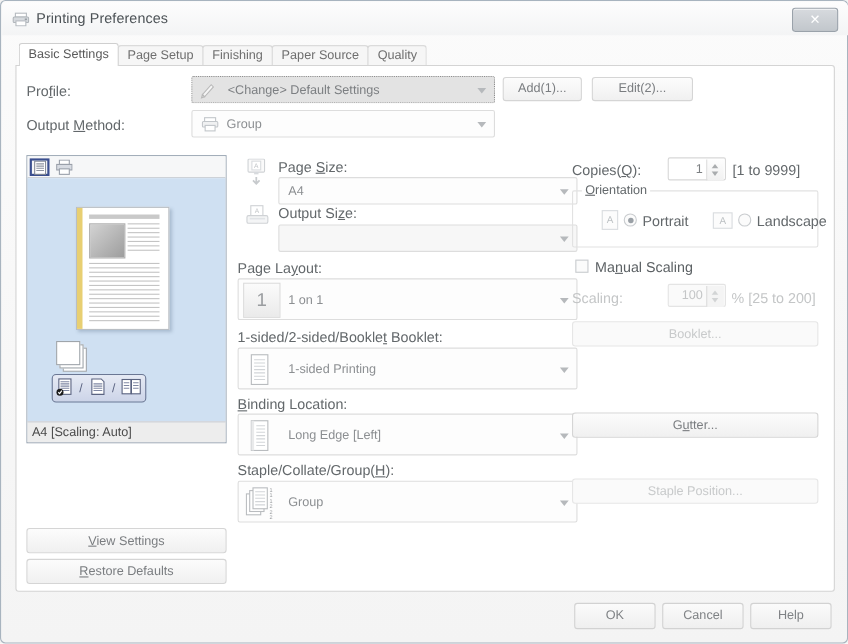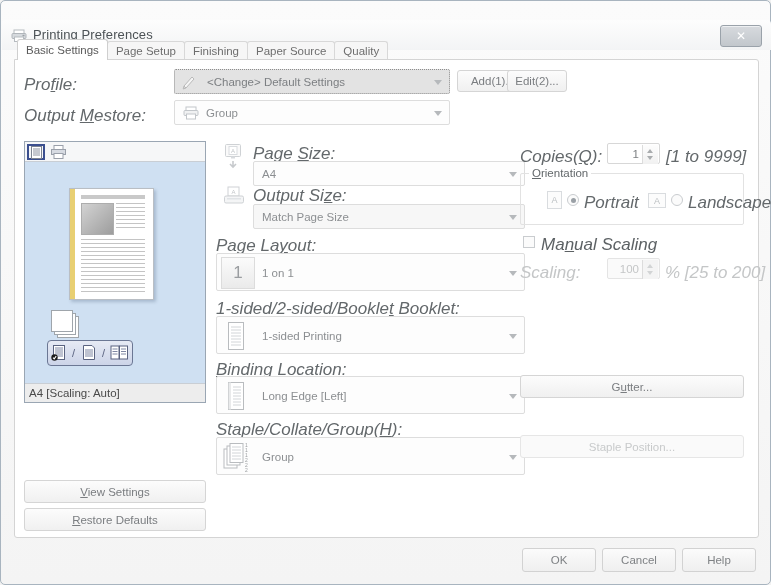--- a/index.html
+++ b/index.html
@@ -10,21 +10,21 @@
     background:#f2f2f2;
   }
   .window{
     position:absolute;left:0;top:0;width:771px;height:585px;
     box-sizing:border-box;
     background:linear-gradient(#fbfbfb,#f4f4f4);
     border:1px solid #a8b4bf;border-radius:5px;
   }
   
   .titlebar{
-    position:absolute;left:1px;top:19px;width:769px;height:30px;
+    position:absolute;left:1px;top:1px;width:769px;height:30px;
     background:linear-gradient(#fdfdfd,#f3f4f5);
     border-radius:4px 4px 0 0;
   }
   .title-icon{
     position:absolute;left:9px;top:9px;width:16px;height:13px;
   }
   .title-text{
     position:absolute;left:31px;top:7px;
     font-size:13px;color:#4c5256;letter-spacing:.1px;
   }
@@ -55,21 +55,21 @@
     border-color:#cfcfcf;
     position:relative;z-index:3;
   }
   
   .panel{
     position:absolute;left:13px;top:58px;width:745px;height:479px;
     box-sizing:border-box;
     background:#ffffff;border:1px solid #d4d4d4;border-radius:0 3px 3px 3px;
   }
   
-  .lbl{position:absolute;white-space:nowrap;color:#63686b;font-size:17px;font-style:italic;}
+  .lbl{position:absolute;white-space:nowrap;color:#63686b;font-size:13px;}
   .combo{
     position:absolute;box-sizing:border-box;height:25px;
     background:#fdfdfd;border:1px solid #ddd;border-radius:2px;
   }
   .combo .val{
     position:absolute;left:8px;top:0;height:25px;line-height:25px;
     color:#8c8f92;font-size:11.5px;white-space:nowrap;
   }
   .combo .arrow{
     position:absolute;right:7px;top:10px;
@@ -223,26 +223,26 @@
           <path d="M4 14 L12 5 L14 7 L6 16 Z" fill="#f5f5f5" stroke="#b9b9b9"></path>
           <path d="M4 14 L3.2 17 L6 16 Z" fill="#d8d8d8" stroke="#b9b9b9"></path>
         </svg>
       </span>
       <span class="val" style="left:32px;color:#7c7f82;text-align:center;">&lt;Change&gt; Default Settings</span>
       <span class="arrow"></span>
     </div>
     <div class="btn" style="left:442px;top:10px;width:72px;">
       <span>Add(1)...</span>
     </div>
-    <div class="btn" style="left:492px;top:10px;width:60px;">
+    <div class="btn" style="left:523px;top:10px;width:92px;">
       <span>Edit(2)...</span>
     </div>
 
     <div class="lbl" style="left:9px;top:46px;">
-      <span>Output </span><span class="u">M</span><span>estore:</span>
+      <span>Output </span><span class="u">M</span><span>ethod:</span>
     </div>
     <div class="combo icon" style="left:159px;top:40px;width:276px;">
       <span class="cicon" style="left:8px;top:5px;">
         <svg width="16" height="14" viewBox="0 0 16 14">
           <rect x="3" y="1" width="10" height="3.5" fill="#fff" stroke="#c2c6ca"></rect>
           <rect x="1" y="4.5" width="14" height="5" rx="1" fill="#f0f1f2" stroke="#c2c6ca"></rect>
           <rect x="3.5" y="8" width="9" height="5" fill="#fff" stroke="#c2c6ca"></rect>
         </svg>
       </span>
       <span class="val" style="left:31px;">Group</span>
@@ -387,21 +387,20 @@
         <rect x="5" y="1" width="11" height="9" fill="#fff" stroke="#cfd2d5"></rect>
         <text x="10.5" y="8" font-size="6" fill="#c3c6c9" text-anchor="middle" font-family="'Liberation Sans',sans-serif">A</text>
         <rect x="1.5" y="10" width="19" height="7" rx="1.5" fill="#f4f5f6" stroke="#cfd2d5"></rect>
         <rect x="4" y="12" width="14" height="1.5" fill="#e0e3e6"></rect>
       </svg>
     </span>
     <div class="lbl" style="left:238px;top:126px;">
       <span>Output Si</span><span class="u">z</span><span>e:</span>
     </div>
     <div class="combo" style="left:238px;top:144px;width:272px;background:#f7f7f7;">
-      <span class="val">Match Page Size</span>
       <span class="arrow"></span>
     </div>
 
     <div class="lbl" style="left:201px;top:176px;">
       <span>Page La</span><span class="u">y</span><span>out:</span>
     </div>
     <div class="combo" style="left:201px;top:193px;width:309px;height:38px;">
       <span class="cicon" style="left:4px;top:3px;width:32px;height:30px;background:linear-gradient(#fbfbfb,#eaeaea);border:1px solid #dcdcdc;display:flex;align-items:center;justify-content:center;color:#9a9da0;font-size:17px;">1</span>
       <span class="val" style="left:45px;height:38px;line-height:38px;">1 on 1</span>
       <span class="arrow" style="top:17px;"></span>
@@ -518,20 +517,23 @@
       <span class="updn" style="background:#f4f4f4;">
           <i class="u" style="border-bottom-color:#d2d4d5;"></i>
           <i class="d" style="border-top-color:#d2d4d5;"></i>
         </span>
     </div>
     <div class="lbl" style="left:650px;top:203px;color:#c4c6c7;">
       <span>%</span>
       <span>[25 to 200]</span>
     </div>
 
+    <div class="btn disabled" style="left:505px;top:232px;width:224px;height:23px;">
+      <span>Booklet...</span>
+    </div>
     <div class="btn" style="left:505px;top:315px;width:224px;height:23px;">
       <span>G<span class="u">u</span>tter...</span>
     </div>
     <div class="btn disabled" style="left:505px;top:375px;width:224px;height:23px;">
       <span>Staple Position...</span>
     </div>
 
   </div>
 
   <div class="footer-btn" style="left:521px;width:74px;">

